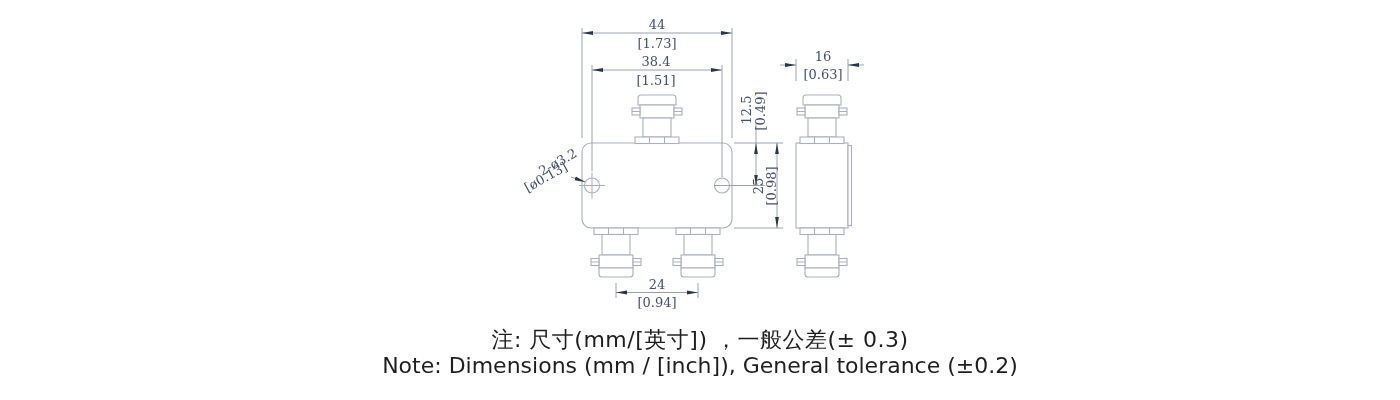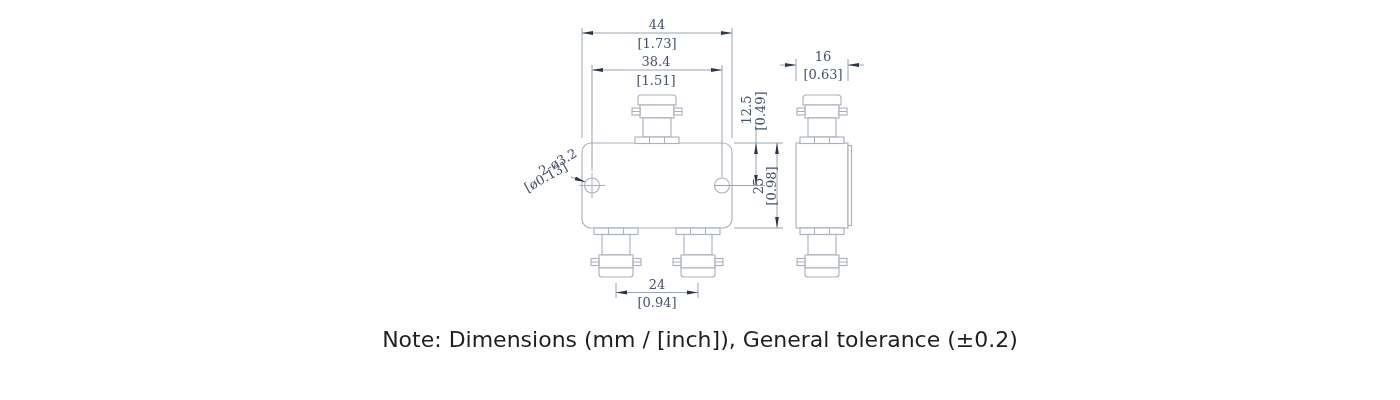--- a/index.html
+++ b/index.html
@@ -173,16 +173,17 @@
 
   <g>
     <line class="dim" x1="571" y1="177" x2="585.5" y2="182" marker-end="url(#ar)"></line>
     <text transform="rotate(-29 560 166)" x="560" y="166" text-anchor="middle">2-ø3.2</text>
     <text transform="rotate(-29 548 181)" x="548" y="181" text-anchor="middle">[ø0.13]</text>
   </g>
 </svg>
 
 
 <div class="note">
+  <div class="cn">注: 尺寸(mm/[英寸]) ，一般公差(± 0.3)</div>
   <div class="en">Note: Dimensions (mm / [inch]), General tolerance (±0.2)</div>
 </div>
 
 </div>
 
 </body></html>

